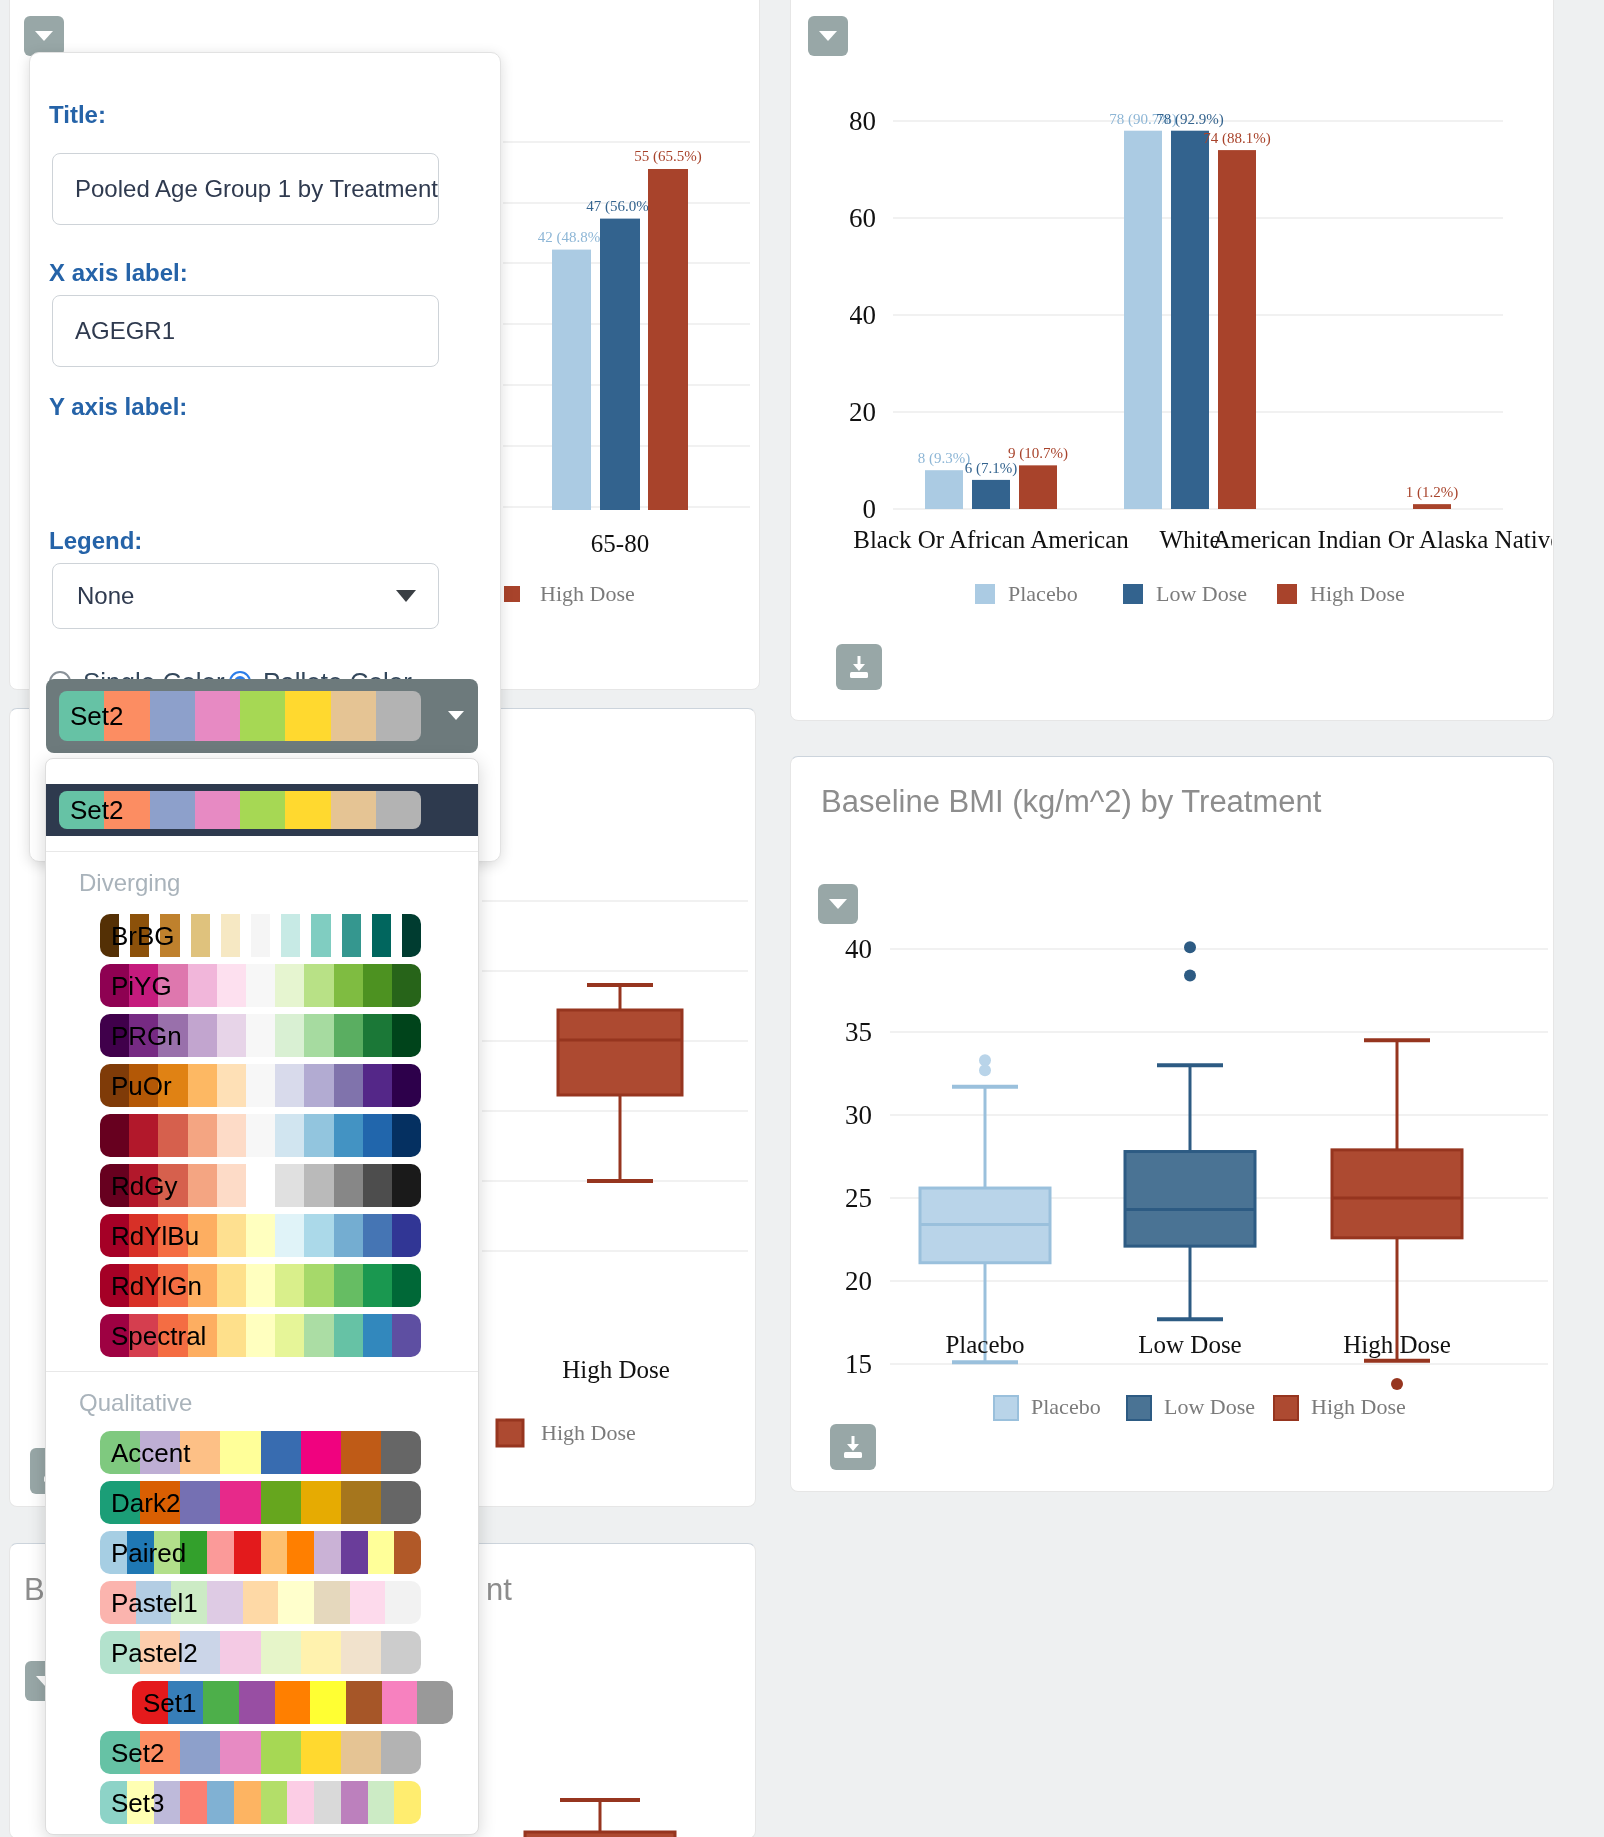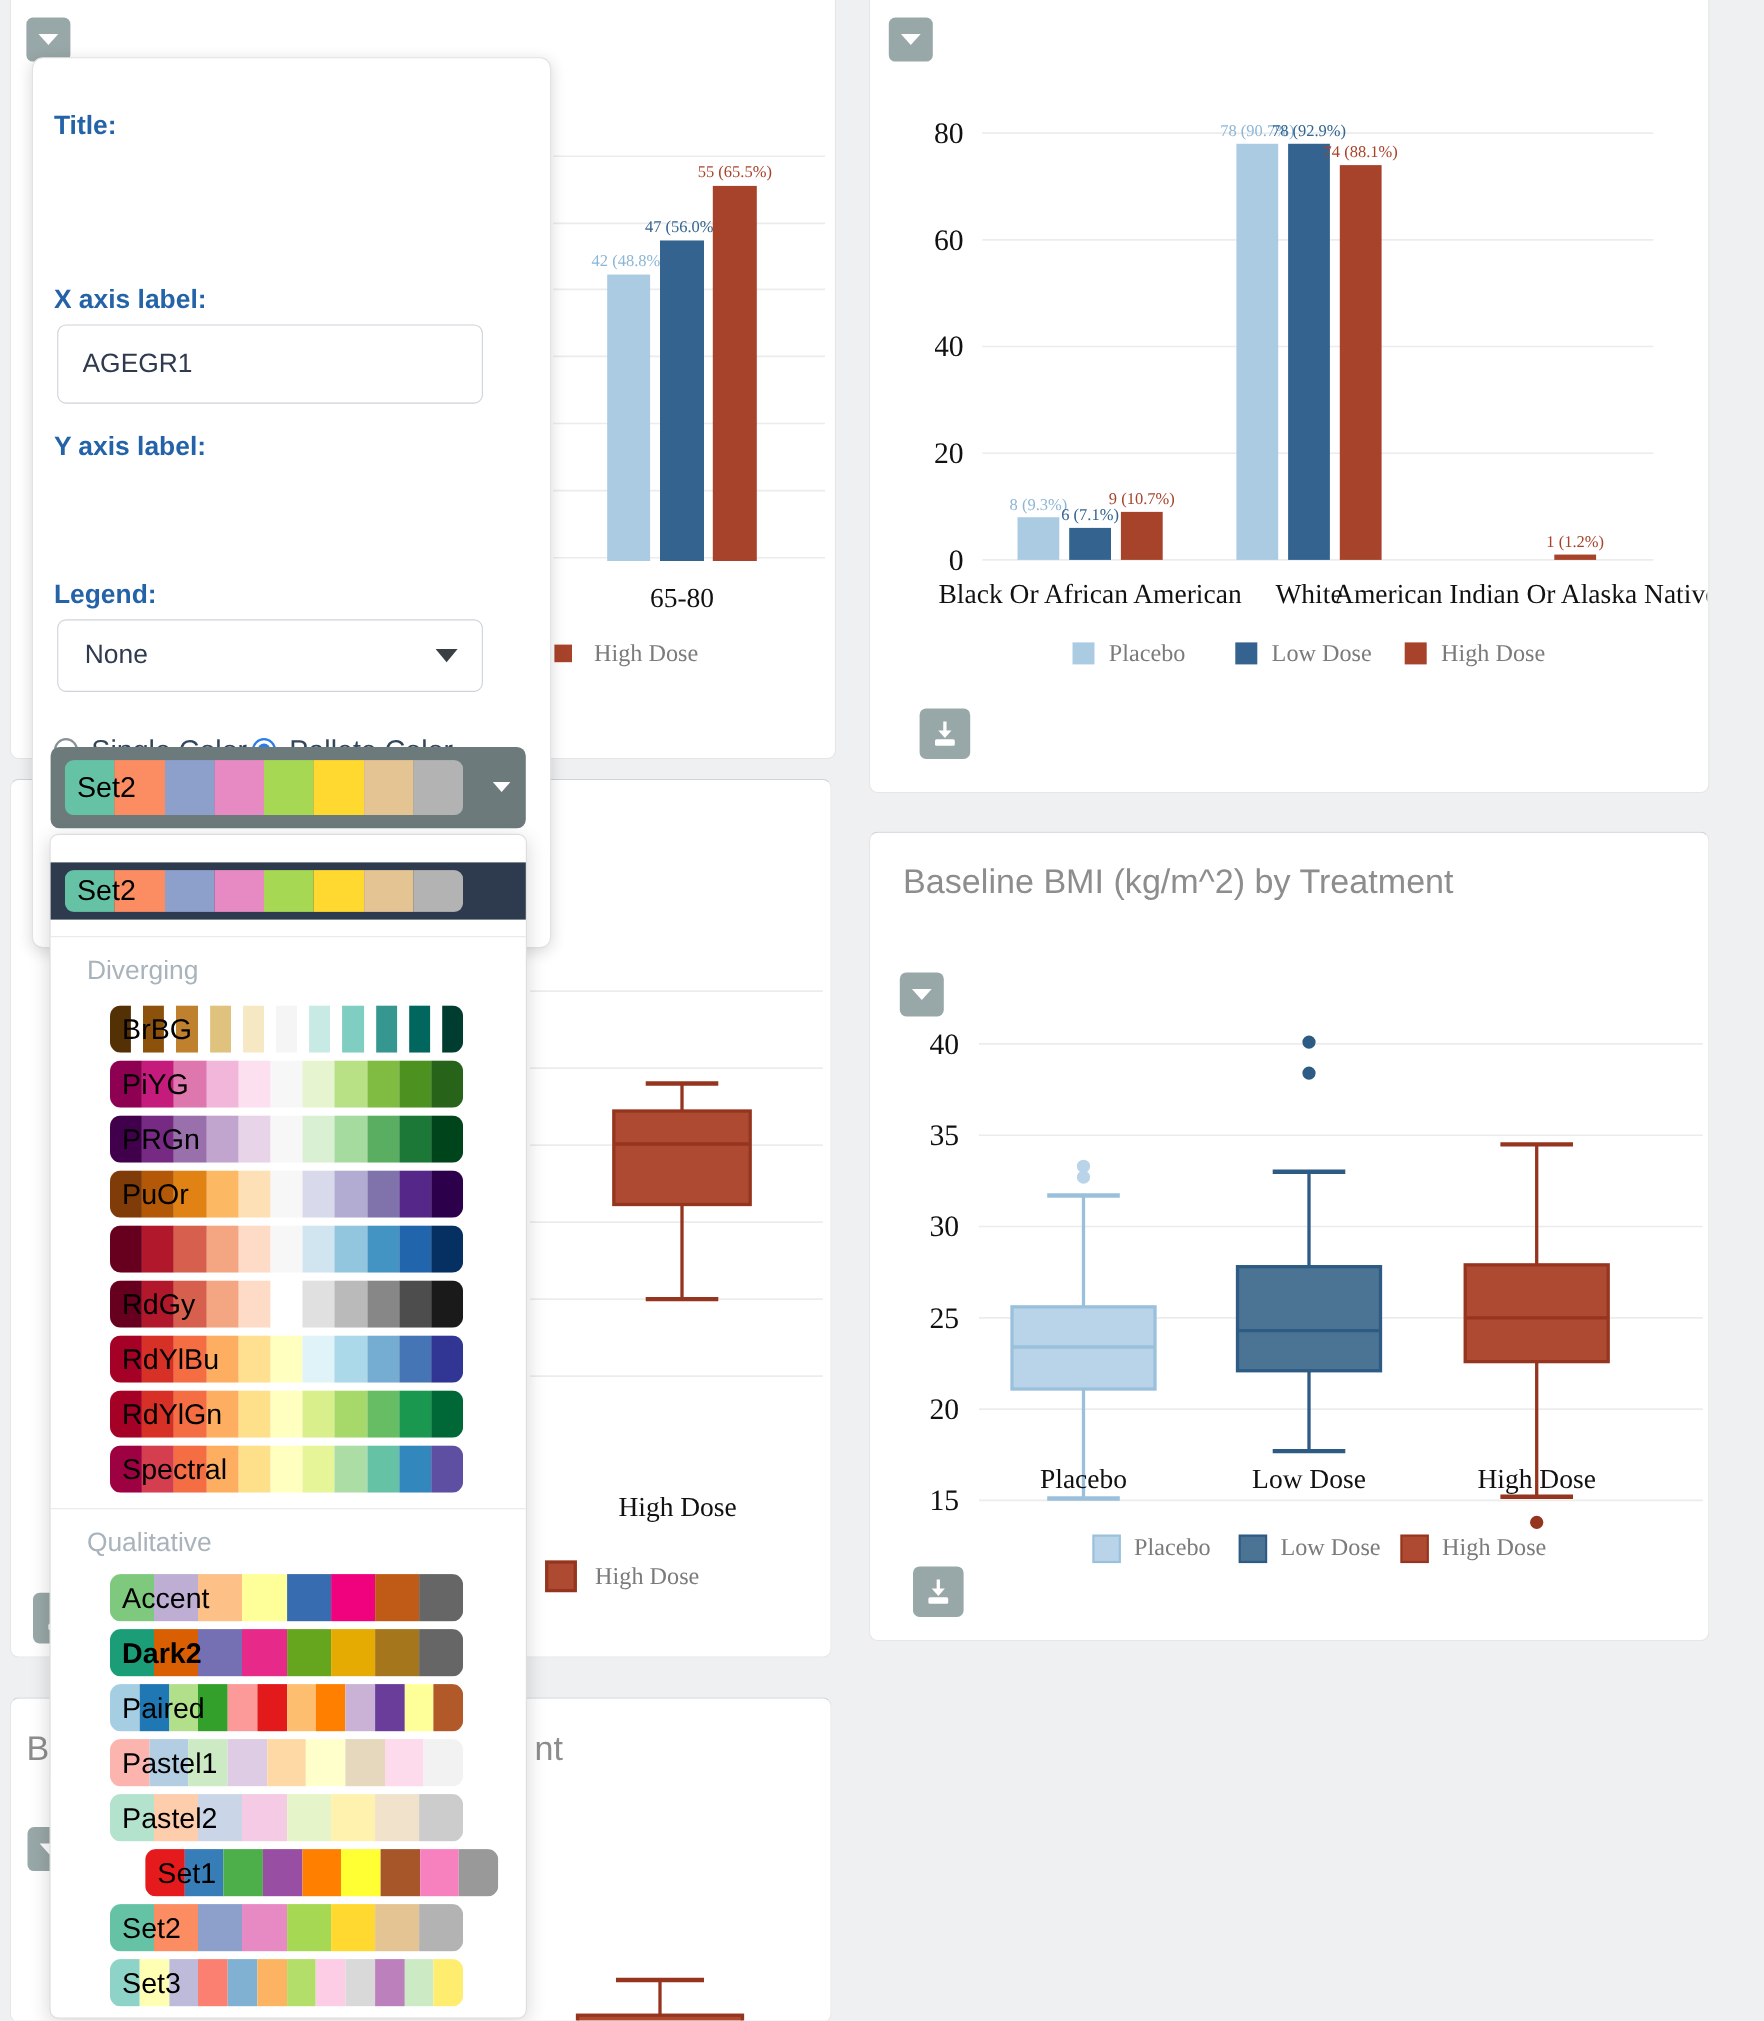--- a/index.html
+++ b/index.html
@@ -208,20 +208,21 @@
       <text x="1311" y="1414" font-size="22" fill="#7b7b7b" font-family="&quot;Liberation Serif&quot;,serif" text-anchor="start">High Dose</text>
     </svg>
   <svg id="bottom-svg" class="chart" style="left:480px;top:1786px;" width="274" height="51" viewBox="480 1786 274 51">
       <line x1="560" y1="1800" x2="640" y2="1800" stroke="#96351f" stroke-width="4"></line>
       <line x1="600" y1="1800" x2="600" y2="1834" stroke="#96351f" stroke-width="3"></line>
       <rect x="525" y="1832" width="150" height="10" fill="#ad4a31" stroke="#96351f" stroke-width="3"></rect>
     </svg>
 
   <div id="popover">
     <div class="pop-label" style="top:48px;">Title:</div>
+    <input class="pop-input" style="top: 100px;" value="Pooled Age Group 1 by Treatment">
     <div class="pop-label" style="top:206px;">X axis label:</div>
     <input class="pop-input" style="top: 242px;" value="AGEGR1">
     <div class="pop-label" style="top:340px;">Y axis label:</div>
     <div class="pop-label" style="top:474px;">Legend:</div>
     <div class="pop-select" style="top:510px;">
       <span>None</span>
       <span class="sel-caret" style="top:26px;"></span>
     </div>
     <span class="radio off" style="left:19px;top:618px;"></span>
     <span class="radio-label" style="left:53px;top:614px;">Single Color</span>
@@ -419,21 +420,21 @@
             <div class="chip" style="background: rgb(190, 174, 212);"></div>
             <div class="chip" style="background: rgb(253, 192, 134);"></div>
             <div class="chip" style="background: rgb(255, 255, 153);"></div>
             <div class="chip" style="background: rgb(56, 108, 176);"></div>
             <div class="chip" style="background: rgb(240, 2, 127);"></div>
             <div class="chip" style="background: rgb(191, 91, 23);"></div>
             <div class="chip" style="background: rgb(102, 102, 102);"></div>
           </div>
         </div>
         <div class="pal-row" style="top: 722px;">
-          <div class="strip" style="width: 100%; height: 100%; font-weight: bold;">
+          <div class="strip" style="width: 100%; height: 100%;">
             <span class="pname" style="font-size: 26px;">Dark2</span>
             <div class="chip" style="background: rgb(27, 158, 119);"></div>
             <div class="chip" style="background: rgb(217, 95, 2);"></div>
             <div class="chip" style="background: rgb(117, 112, 179);"></div>
             <div class="chip" style="background: rgb(231, 41, 138);"></div>
             <div class="chip" style="background: rgb(102, 166, 30);"></div>
             <div class="chip" style="background: rgb(230, 171, 2);"></div>
             <div class="chip" style="background: rgb(166, 118, 29);"></div>
             <div class="chip" style="background: rgb(102, 102, 102);"></div>
           </div>

